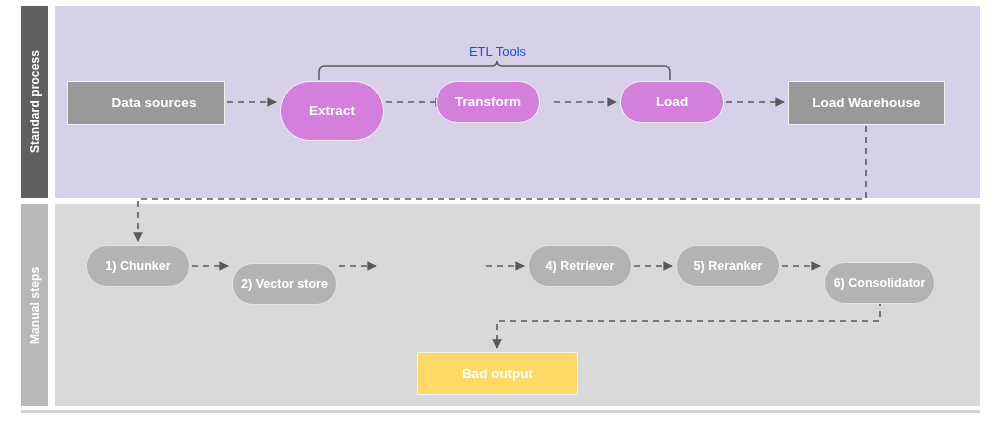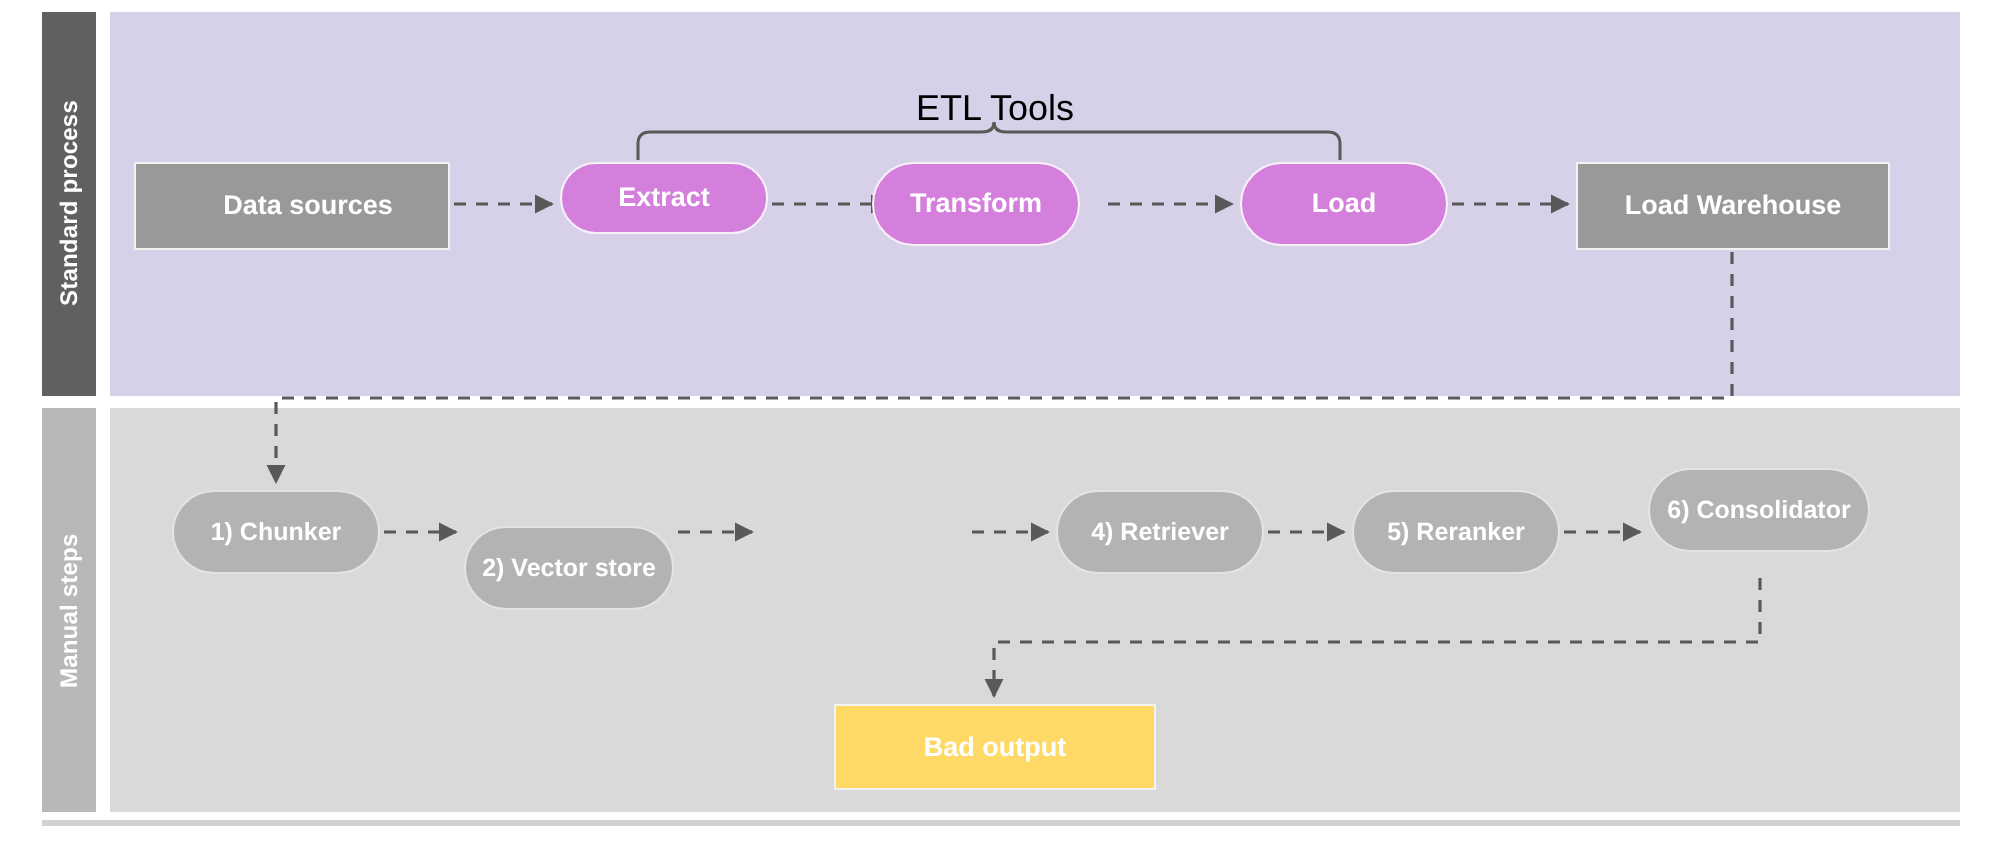--- a/index.html
+++ b/index.html
@@ -57,38 +57,38 @@
     font-size:12.5px;
   }
   .rect-warn{
     background:#ffd966;
     border:1px solid #f2f2f2;
     font-size:13.5px;
   }
 
   
   #node-data-sources {left:67px; top:81px;  width:158px;height:44px;padding-left:16px;}
-  #node-extract      {left:280px;top:81px;  width:104px;height:36px;}
+  #node-extract      {left:280px;top:81px;  width:104px;height:60px;}
   #node-transform    {left:436px;top:81px;  width:104px;height:42px;}
   #node-load         {left:620px;top:81px;  width:104px;height:42px;}
   #node-warehouse    {left:788px;top:81px;  width:157px;height:44px;}
 
   
   #node-chunker      {left:86px; top:245px;width:104px;height:42px;}
   #node-vector-store {left:232px;top:263px;width:105px;height:42px;}
   #node-rewriter     {left:380px;top:245px;width:104px;height:42px;}
   #node-retriever    {left:528px;top:245px;width:104px;height:42px;}
   #node-reranker     {left:676px;top:245px;width:104px;height:42px;}
-  #node-consolidator {left:824px;top:234px;width:111px;height:42px;}
+  #node-consolidator {left:824px;top:262px;width:111px;height:42px;}
   #node-bad-output   {left:417px;top:352px;width:161px;height:43px;}
 
   
   #label-etl-tools{
     position:absolute;left:420px;top:44px;width:155px;
-    text-align:center;color:#000000;font-size:18px;
+    text-align:center;color:#1d4ed8;font-size:13px;
   }
 
   
   #wires{position:absolute;left:0;top:0;width:1003px;height:430px;pointer-events:none;}
 </style>
 </head>
 <body>
 
 <div id="canvas">
 

